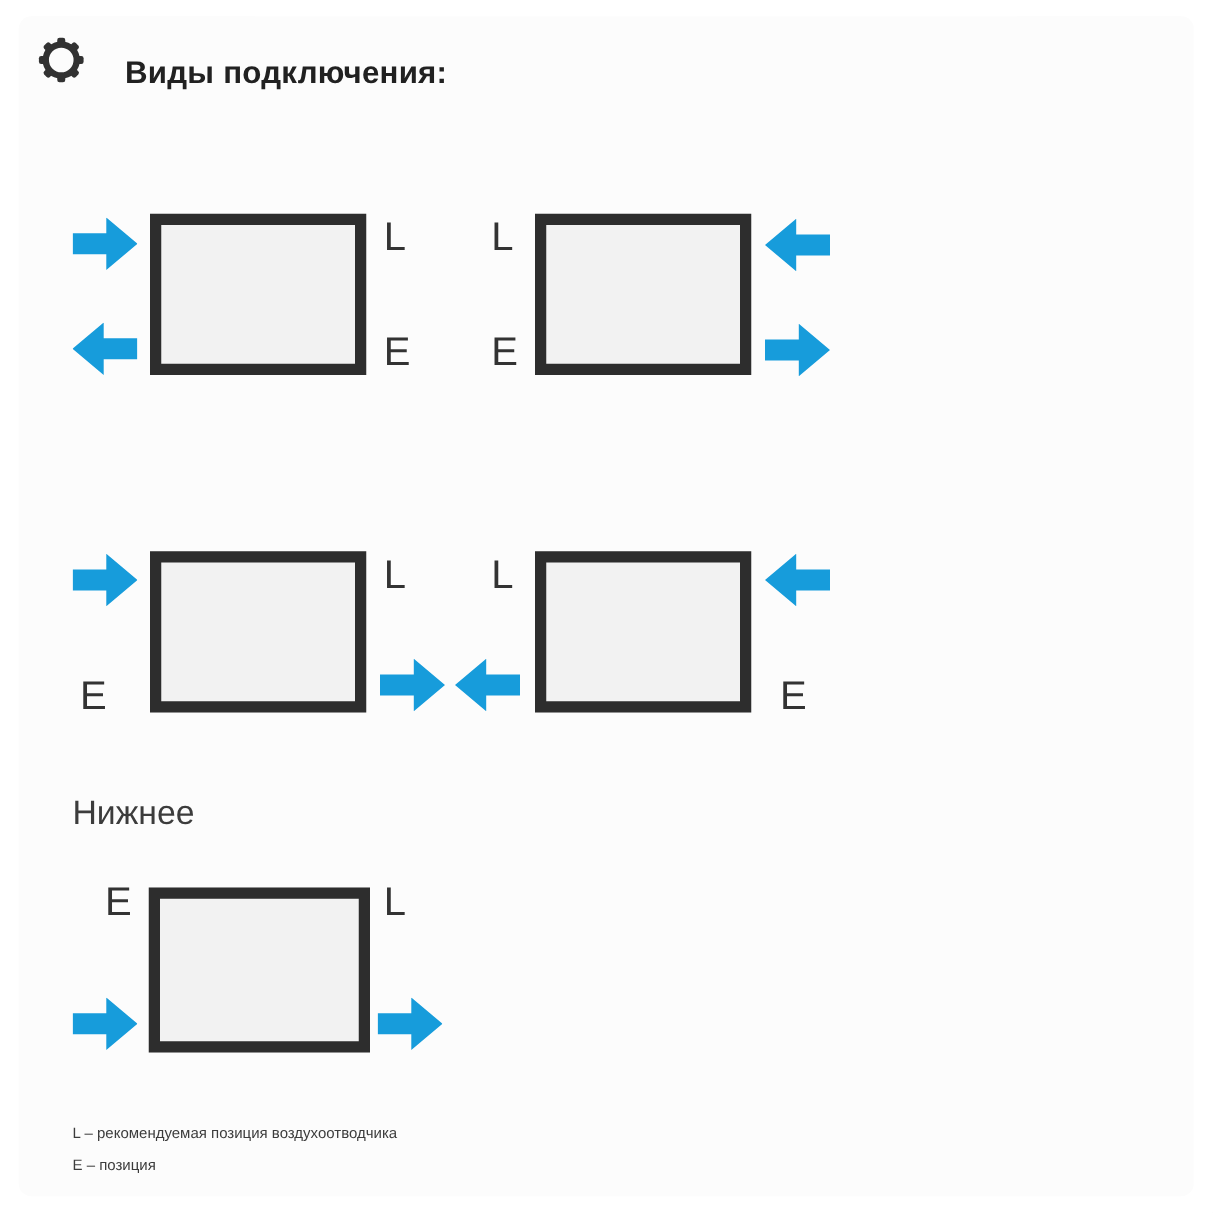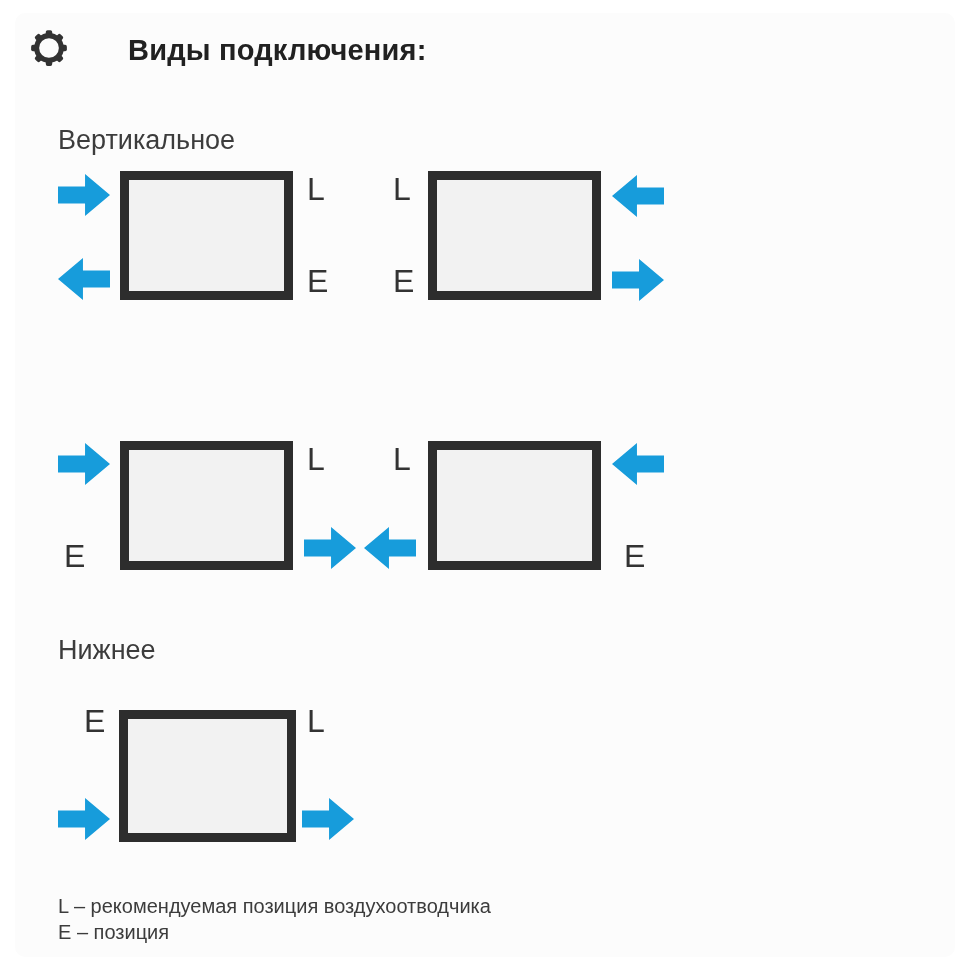--- a/index.html
+++ b/index.html
@@ -23,26 +23,25 @@
     background: var(--panel-bg, #fcfcfc);
     border-radius: 10px;
   }
   .header-icon {
     position: absolute;
     left: 27px; top: 26px;
     width: 44px; height: 44px;
   }
   .page-title {
     position: absolute;
-    left: 100px; top: 34px;
-    font-size: 29px;
+    left: 100px; top: 44px;
+    font-size: 25px;
     font-weight: 700;
     color: #212121;
     letter-spacing: 0.2px;
-    margin-left: 28px;
   }
   .section-label {
     position: absolute;
     font-size: 27px;
     font-weight: 400;
     color: #3c3c3c;
   }
   .rad-box {
     position: absolute;
     width: 173px; height: 129px;
@@ -63,21 +62,21 @@
   .port {
     position: absolute;
     font-size: 32px;
     line-height: 36px;
     font-weight: 400;
     color: #333333;
   }
   .legend {
     position: absolute;
     left: 58px; top: 893px;
-    font-size: 20px;
+    font-size: 12px;
     line-height: 26px;
     color: #3c3c3c;
   }
 </style>
 </head>
 <body>
 
 <div class="stage">
   <div class="panel"></div>
 
@@ -107,21 +106,20 @@
           </g>
         <g transform="rotate(315 24 24)">
             <rect x="20.5" y="4.5" width="7" height="8" rx="2"></rect>
           </g>
       </g>
       <circle cx="24" cy="24" r="13.5" fill="none" stroke="#323232" stroke-width="5.5"></circle>
     </svg>
   </div>
   <div class="page-title">Виды подключения:</div>
 
-  <div class="section-label" style="left:58px; top:125px;">Вертикальное</div>
 
   <div>
     <div class="arrow" style="left:58px; top:174px;"></div>
     <div class="rad-box" style="left:120px; top:171px;"></div>
     <div class="port" style="left:307px; top:171px;">L</div>
     <div class="arrow left" style="left:58px; top:258px;"></div>
     <div class="port" style="left:307px; top:263px;">E</div>
   </div>
 
   <div>

